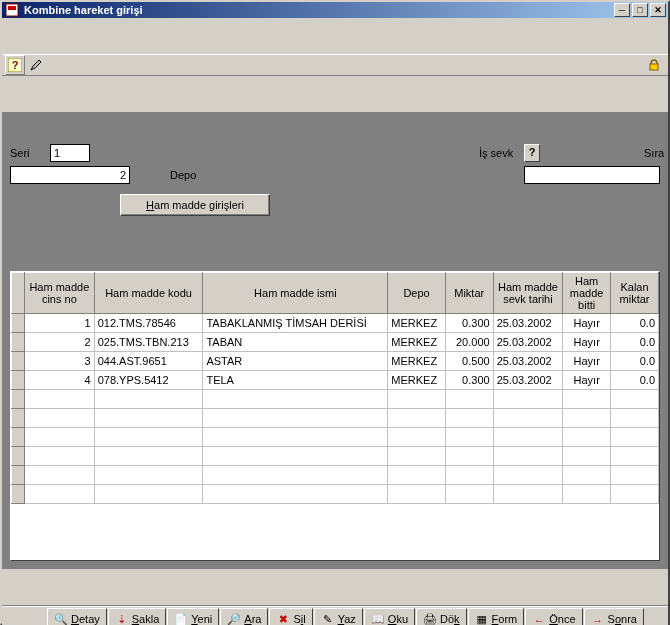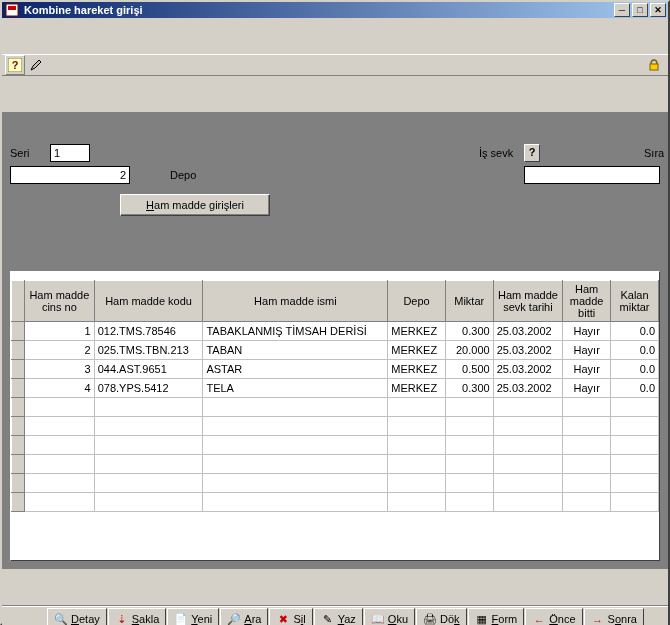--- a/index.html
+++ b/index.html
@@ -116,21 +116,20 @@
   border-right-color:#404040;
   border-bottom-color:#404040;
   height: 290px;
   overflow: hidden;
   position: relative;
 }
 .table-inner {
   height: 300px;
   overflow: hidden;
   background:#fff;
-  margin-top:8px;
 }
 table {
   border-collapse: collapse;
   width: 100%;
   font-size: 11px;
 }
 th {
   background: #d4d0c8;
   border: 1px solid #808080;
   border-top-color:#fff;

